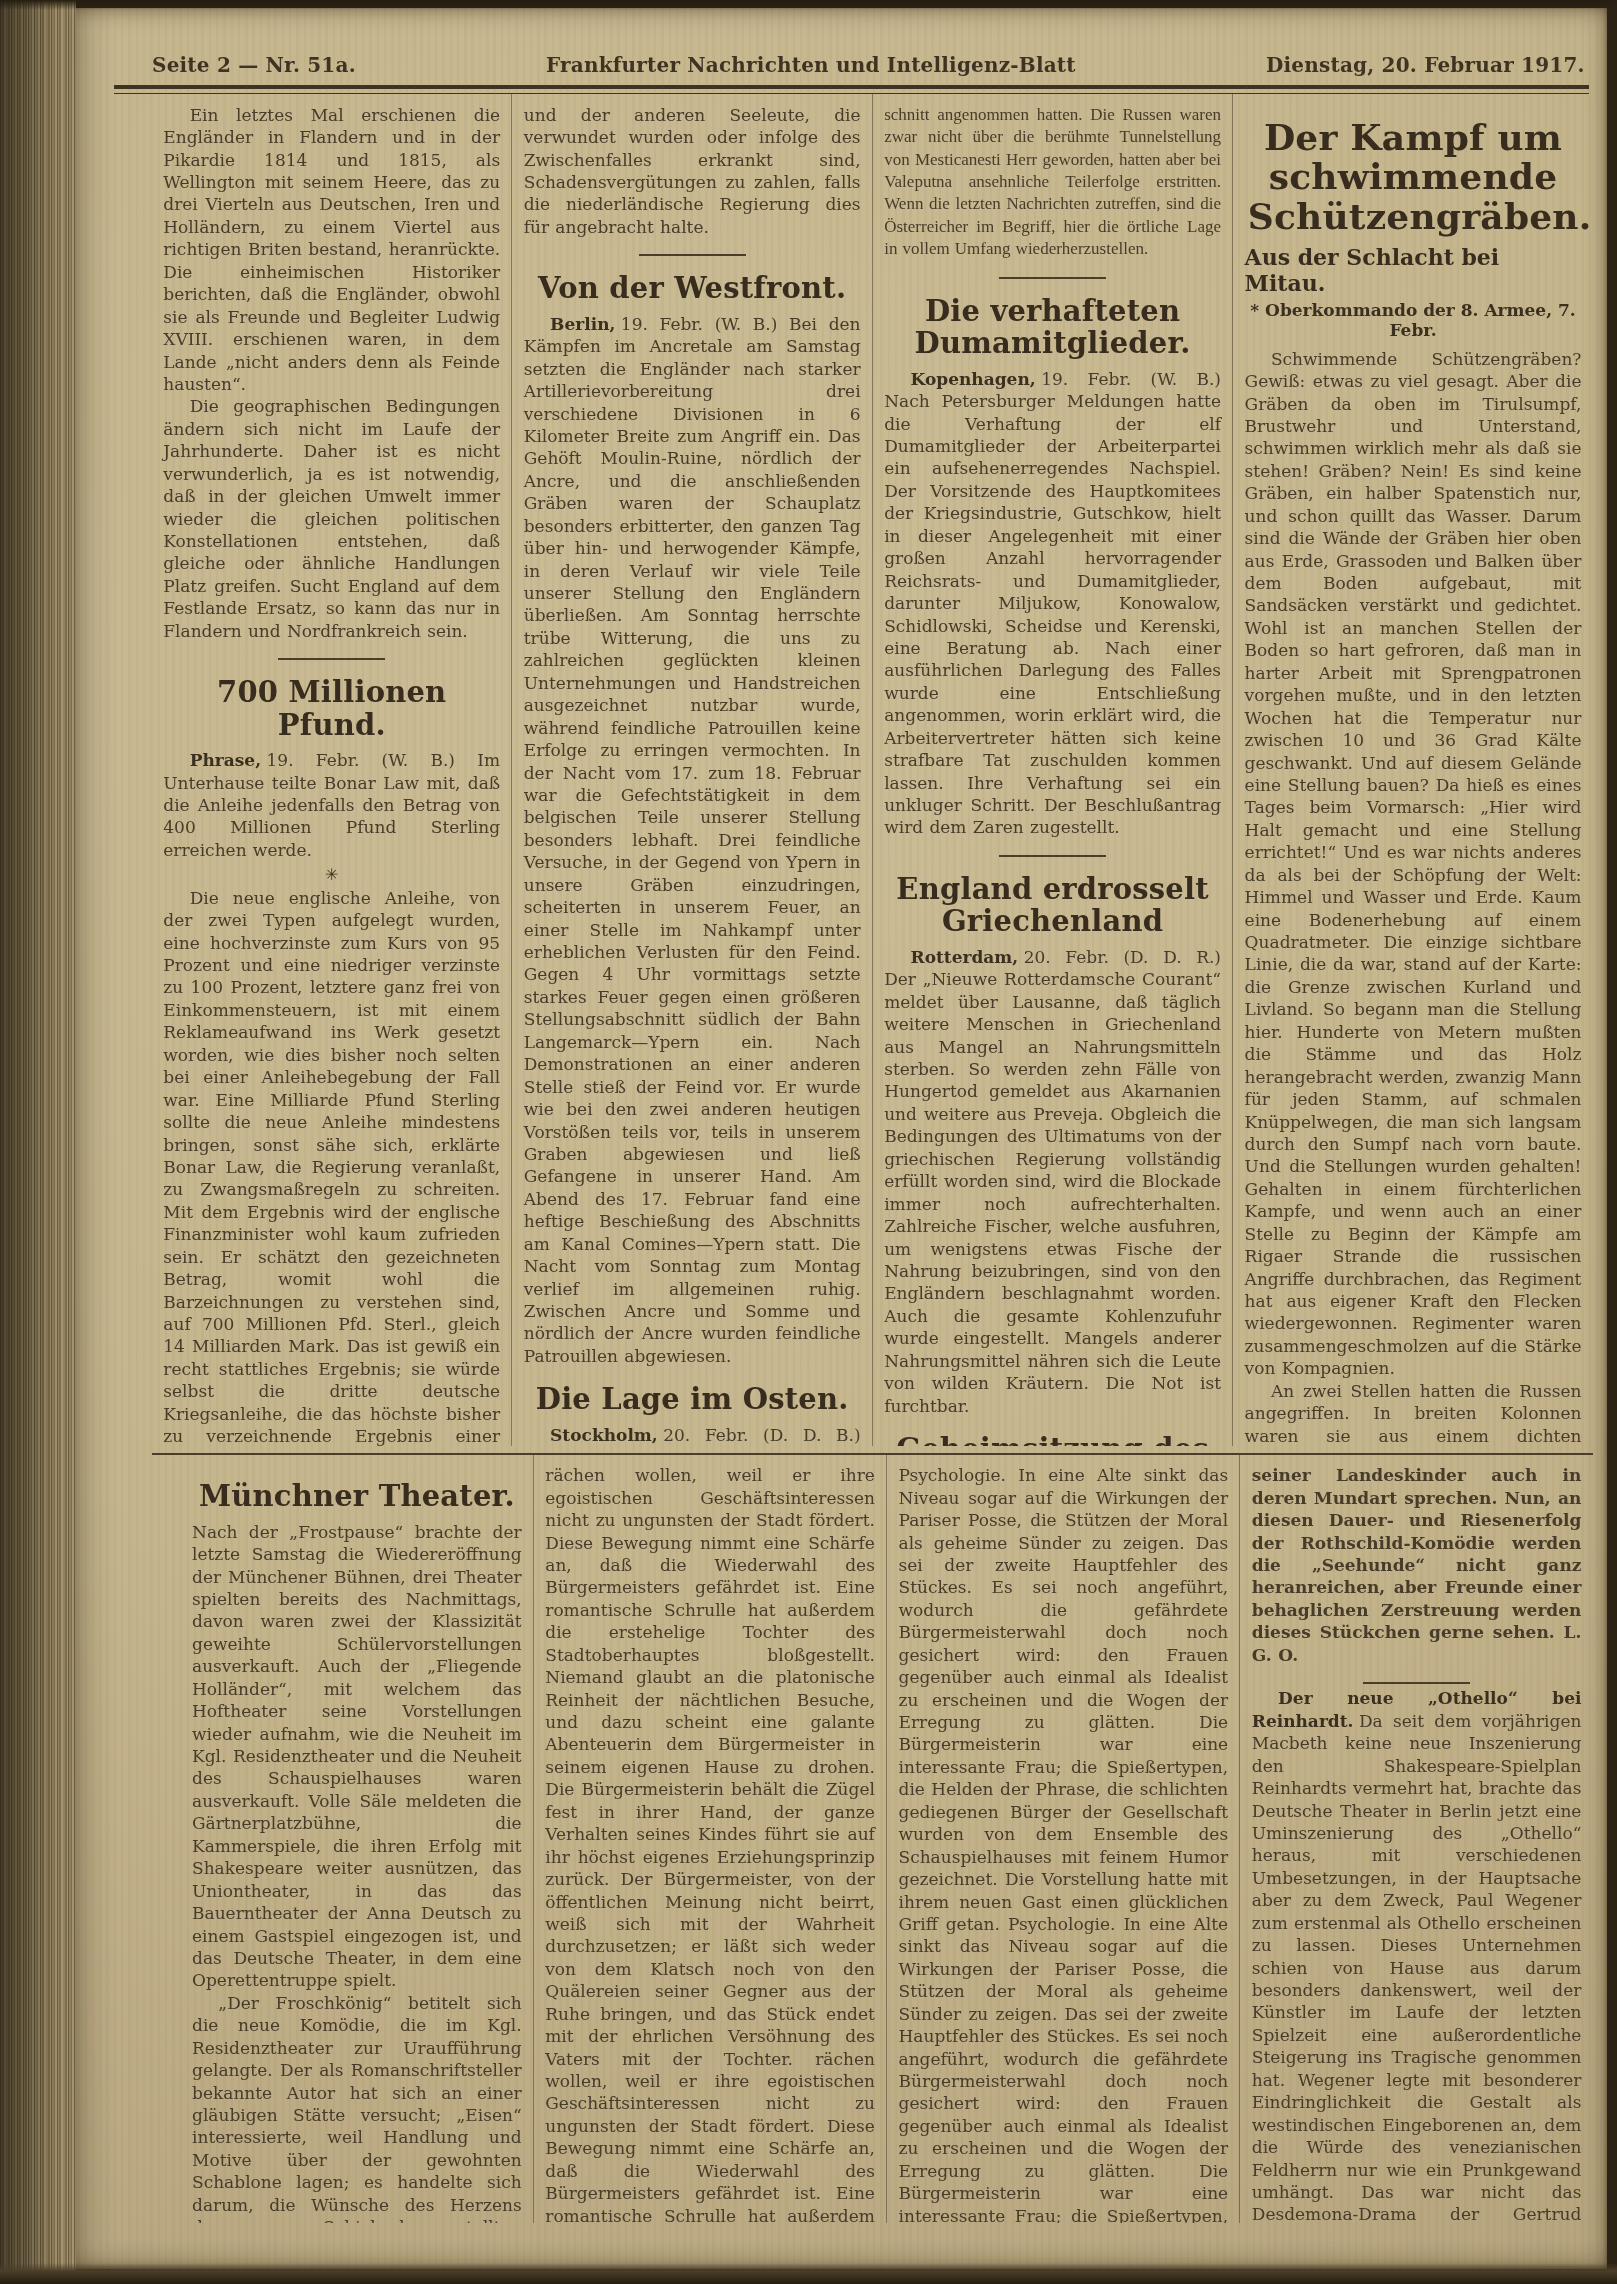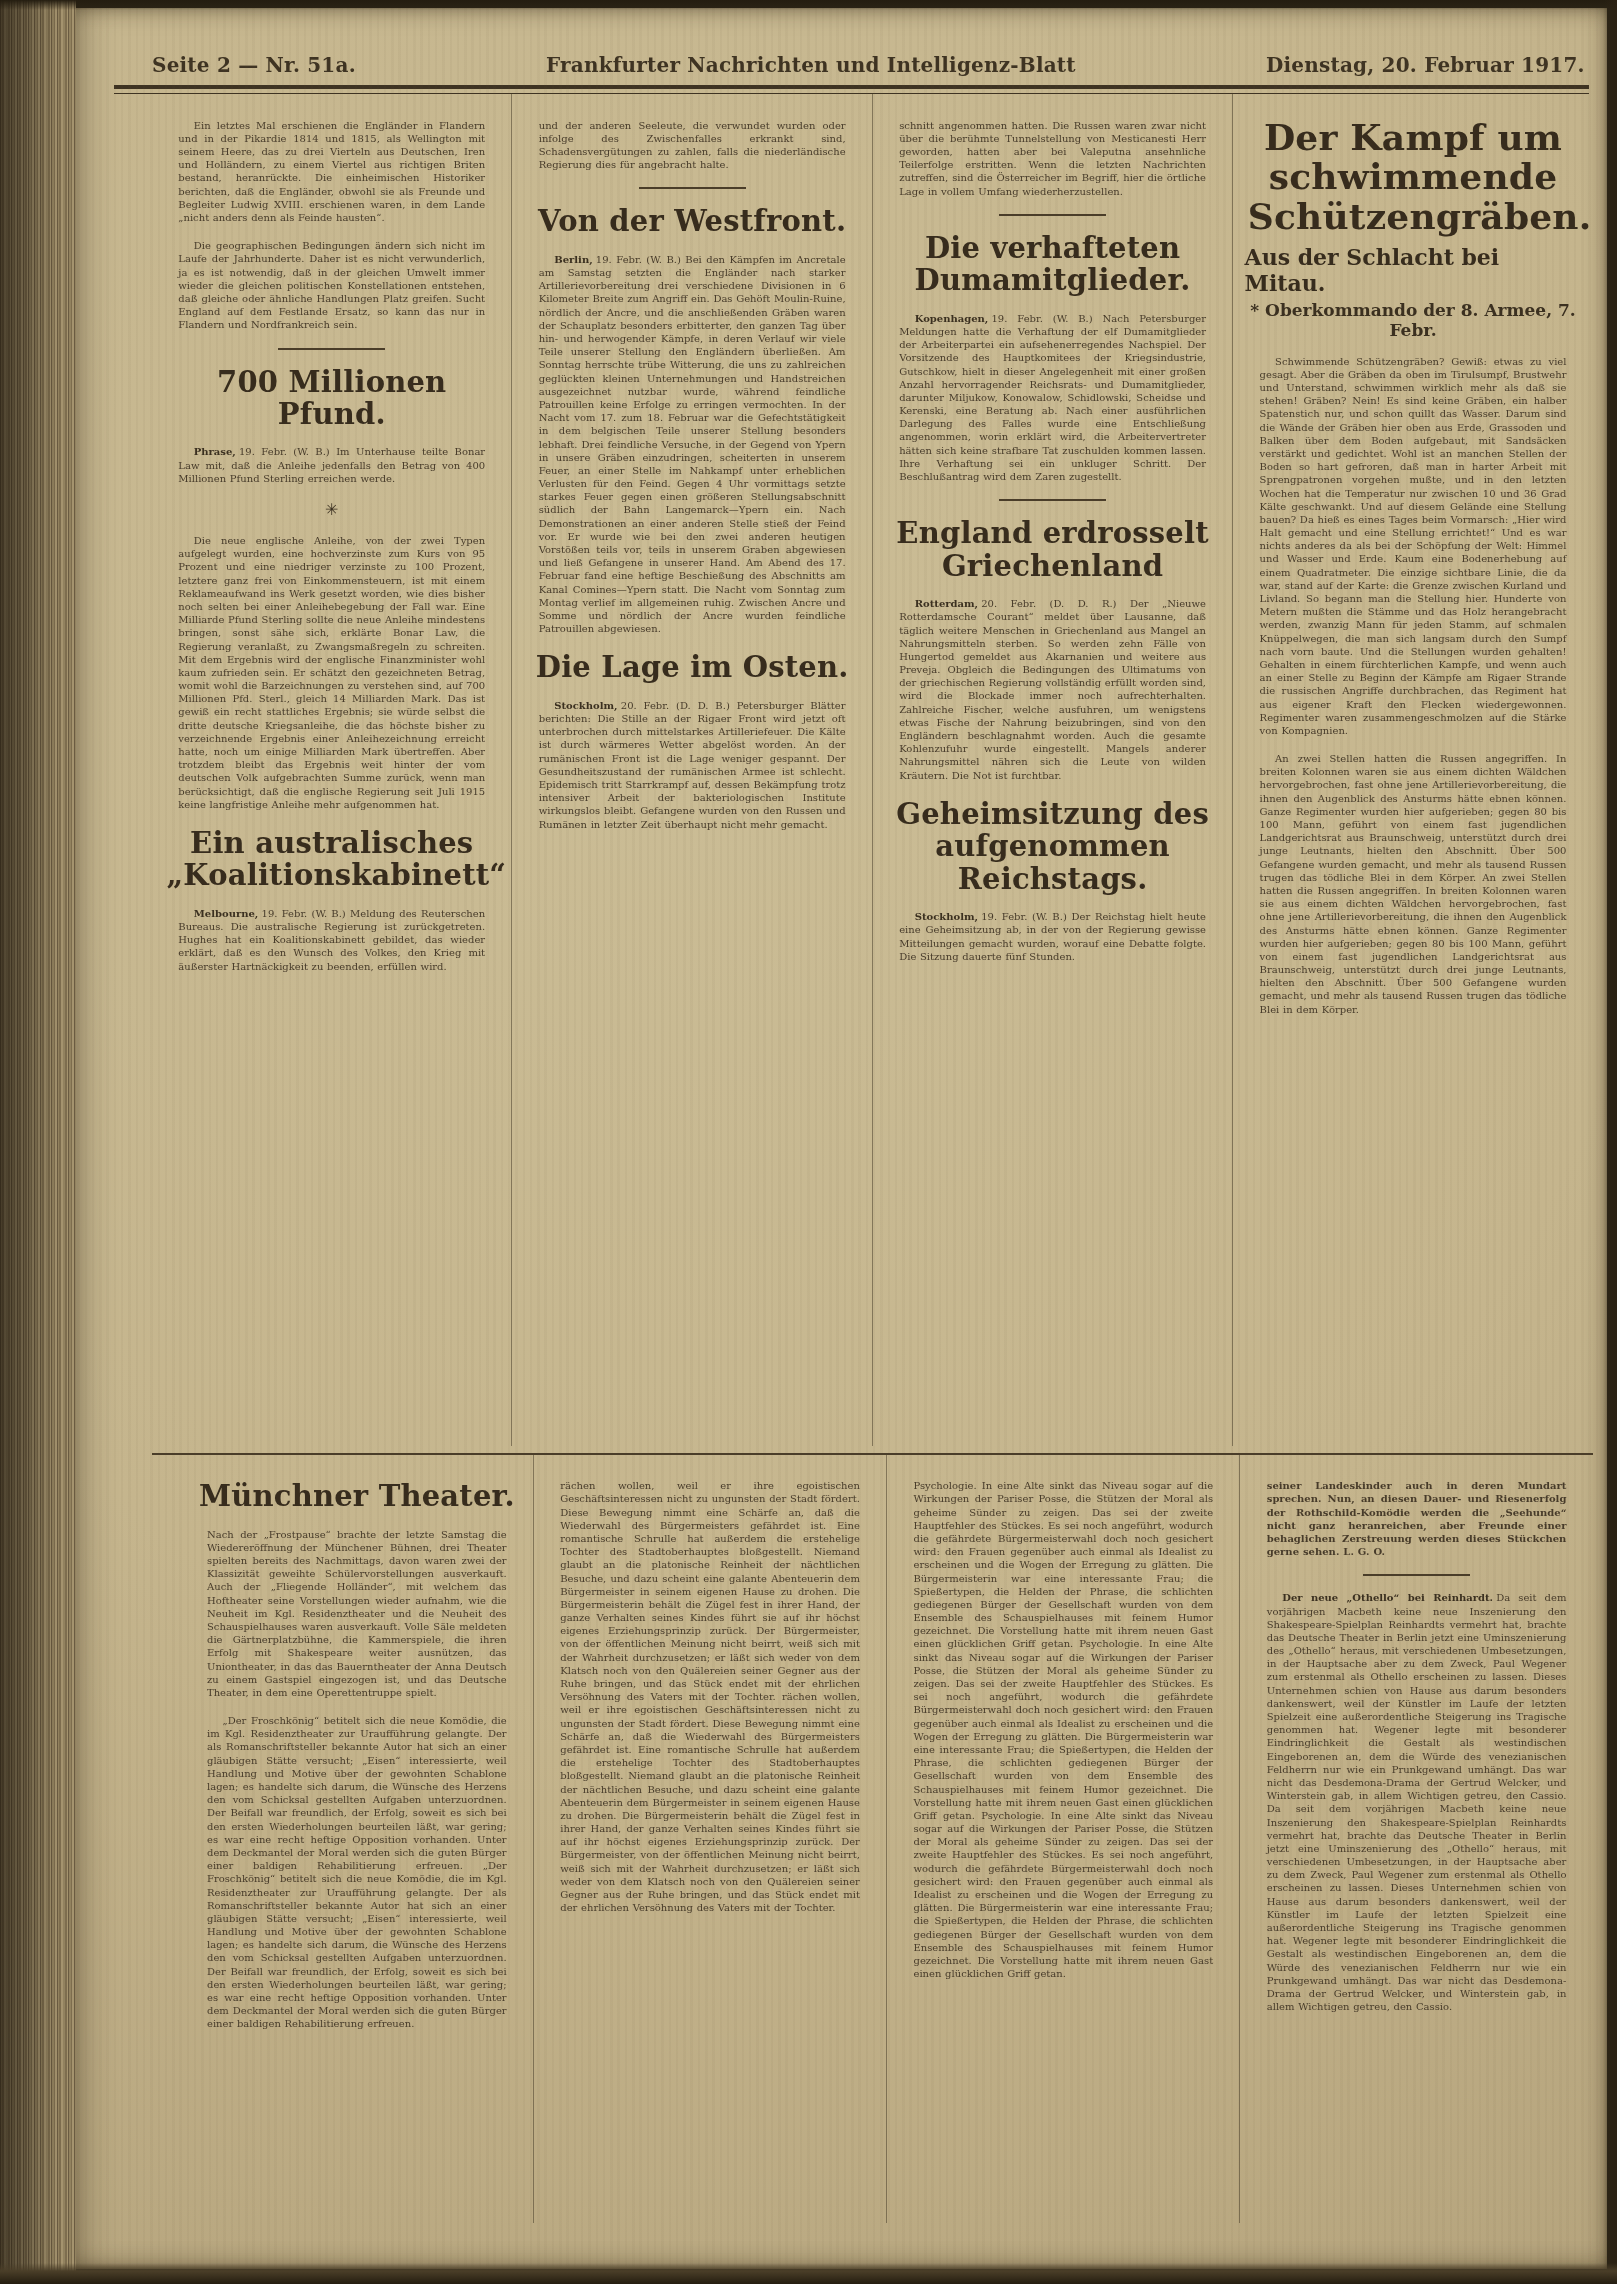--- a/index.html
+++ b/index.html
@@ -28,21 +28,21 @@
     margin:45px 22.6px 0 82px;font-weight:bold;font-size:20px;color:#3e3322;letter-spacing:0.2px}
   .mast-rule{margin:8px 18px 0 44px;border-top:4px solid #3e3322;border-bottom:1.6px solid #3e3322;height:4px}
   .sections{margin:0 14.6px 0 82px;position:relative}
   .section{display:flex;align-items:stretch;overflow:hidden}
   .section.top{height:1352px}
   .section.bottom{height:768px;border-top:2.4px solid #4a3d29;margin-top:6.5px}
   .col{flex:1 1 0;min-width:0;padding:9.7px 11.3px 0 11.3px;overflow:hidden;
        border-right:1.6px solid rgba(62,51,34,.5)}
   .col:last-child{border-right:none}
   .section.bottom .col:first-child{padding-left:40px}
-  .para{margin:15px;text-indent:1.55em;text-align:justify;font-size:10px;line-height:1.32;
+  .para{margin:0;text-indent:1.55em;text-align:justify;font-size:17px;line-height:1.32;
         word-spacing:.05em;color:#473b2a}
   .lead{margin-right:.32em;color:#3b3020}
   .headline{margin:16px 3.2px 8px;text-align:center;font-size:29px;line-height:1.12;
             font-weight:bold;color:#372c1d;letter-spacing:0.2px}
   .headline.xl{font-size:36px;margin-top:14px;line-height:1.1}
   .subhead{margin:6.5px 0 1.6px;text-align:left;font-size:22px;font-weight:bold;color:#372c1d}
   .byline{margin:3.2px 0 8px;text-align:center;font-size:17px;font-weight:bold;color:#3b3020}
   .rule{width:107px;margin:16px auto 3.2px;border-top:2.4px solid #4a3d29}
   .star{text-align:center;font-size:16px;margin:3.2px 0;text-indent:0;color:#3b3020}
 </style>
@@ -72,21 +72,21 @@
           </div>
           <div class="col">
             <p class="para" style="text-indent: 0px;">und der anderen Seeleute, die verwundet wurden oder infolge des Zwischenfalles erkrankt sind, Schadensvergütungen zu zahlen, falls die niederländische Regierung dies für angebracht halte.</p>
             <div class="rule"></div>
             <h2 class="headline">Von der Westfront.</h2>
             <p class="para"><b class="lead">Berlin,</b><span>19. Febr. (W. B.) Bei den Kämpfen im Ancretale am Samstag setzten die Engländer nach starker Artillerievorbereitung drei verschiedene Divisionen in 6 Kilometer Breite zum Angriff ein. Das Gehöft Moulin-Ruine, nördlich der Ancre, und die anschließenden Gräben waren der Schauplatz besonders erbitterter, den ganzen Tag über hin- und herwogender Kämpfe, in deren Verlauf wir viele Teile unserer Stellung den Engländern überließen. Am Sonntag herrschte trübe Witterung, die uns zu zahlreichen geglückten kleinen Unternehmungen und Handstreichen ausgezeichnet nutzbar wurde, während feindliche Patrouillen keine Erfolge zu erringen vermochten. In der Nacht vom 17. zum 18. Februar war die Gefechtstätigkeit in dem belgischen Teile unserer Stellung besonders lebhaft. Drei feindliche Versuche, in der Gegend von Ypern in unsere Gräben einzudringen, scheiterten in unserem Feuer, an einer Stelle im Nahkampf unter erheblichen Verlusten für den Feind. Gegen 4 Uhr vormittags setzte starkes Feuer gegen einen größeren Stellungsabschnitt südlich der Bahn Langemarck—Ypern ein. Nach Demonstrationen an einer anderen Stelle stieß der Feind vor. Er wurde wie bei den zwei anderen heutigen Vorstößen teils vor, teils in unserem Graben abgewiesen und ließ Gefangene in unserer Hand. Am Abend des 17. Februar fand eine heftige Beschießung des Abschnitts am Kanal Comines—Ypern statt. Die Nacht vom Sonntag zum Montag verlief im allgemeinen ruhig. Zwischen Ancre und Somme und nördlich der Ancre wurden feindliche Patrouillen abgewiesen.</span></p>
             <h2 class="headline">Die Lage im Osten.</h2>
             <p class="para"><b class="lead">Stockholm,</b><span>20. Febr. (D. D. B.) Petersburger Blätter berichten: Die Stille an der Rigaer Front wird jetzt oft unterbrochen durch mittelstarkes Artilleriefeuer. Die Kälte ist durch wärmeres Wetter abgelöst worden. An der rumänischen Front ist die Lage weniger gespannt. Der Gesundheitszustand der rumänischen Armee ist schlecht. Epidemisch tritt Starrkrampf auf, dessen Bekämpfung trotz intensiver Arbeit der bakteriologischen Institute wirkungslos bleibt. Gefangene wurden von den Russen und Rumänen in letzter Zeit überhaupt nicht mehr gemacht.</span></p>
           </div>
           <div class="col">
-            <p class="para" style="text-indent: 0px;">schnitt angenommen hatten. Die Russen waren zwar nicht über die berühmte Tunnelstellung von Mesticanesti Herr geworden, hatten aber bei Valeputna ansehnliche Teilerfolge erstritten. Wenn die letzten Nachrichten zutreffen, sind die Österreicher im Begriff, hier die örtliche Lage in vollem Umfang wiederherzustellen.</p>
+            <p class="para" style="text-indent: 0px; font-family: Liberation Serif, serif;">schnitt angenommen hatten. Die Russen waren zwar nicht über die berühmte Tunnelstellung von Mesticanesti Herr geworden, hatten aber bei Valeputna ansehnliche Teilerfolge erstritten. Wenn die letzten Nachrichten zutreffen, sind die Österreicher im Begriff, hier die örtliche Lage in vollem Umfang wiederherzustellen.</p>
             <div class="rule"></div>
             <h2 class="headline">Die verhafteten Dumamitglieder.</h2>
             <p class="para"><b class="lead">Kopenhagen,</b><span>19. Febr. (W. B.) Nach Petersburger Meldungen hatte die Verhaftung der elf Dumamitglieder der Arbeiterpartei ein aufsehenerregendes Nachspiel. Der Vorsitzende des Hauptkomitees der Kriegsindustrie, Gutschkow, hielt in dieser Angelegenheit mit einer großen Anzahl hervorragender Reichsrats- und Dumamitglieder, darunter Miljukow, Konowalow, Schidlowski, Scheidse und Kerenski, eine Beratung ab. Nach einer ausführlichen Darlegung des Falles wurde eine Entschließung angenommen, worin erklärt wird, die Arbeitervertreter hätten sich keine strafbare Tat zuschulden kommen lassen. Ihre Verhaftung sei ein unkluger Schritt. Der Beschlußantrag wird dem Zaren zugestellt.</span></p>
             <div class="rule"></div>
             <h2 class="headline">England erdrosselt Griechenland</h2>
             <p class="para"><b class="lead">Rotterdam,</b><span>20. Febr. (D. D. R.) Der „Nieuwe Rotterdamsche Courant“ meldet über Lausanne, daß täglich weitere Menschen in Griechenland aus Mangel an Nahrungsmitteln sterben. So werden zehn Fälle von Hungertod gemeldet aus Akarnanien und weitere aus Preveja. Obgleich die Bedingungen des Ultimatums von der griechischen Regierung vollständig erfüllt worden sind, wird die Blockade immer noch aufrechterhalten. Zahlreiche Fischer, welche ausfuhren, um wenigstens etwas Fische der Nahrung beizubringen, sind von den Engländern beschlagnahmt worden. Auch die gesamte Kohlenzufuhr wurde eingestellt. Mangels anderer Nahrungsmittel nähren sich die Leute von wilden Kräutern. Die Not ist furchtbar.</span></p>
             <h2 class="headline">Geheimsitzung des aufgenommen Reichstags.</h2>
             <p class="para"><b class="lead">Stockholm,</b><span>19. Febr. (W. B.) Der Reichstag hielt heute eine Geheimsitzung ab, in der von der Regierung gewisse Mitteilungen gemacht wurden, worauf eine Debatte folgte. Die Sitzung dauerte fünf Stunden.</span></p>
           </div>
           <div class="col">

